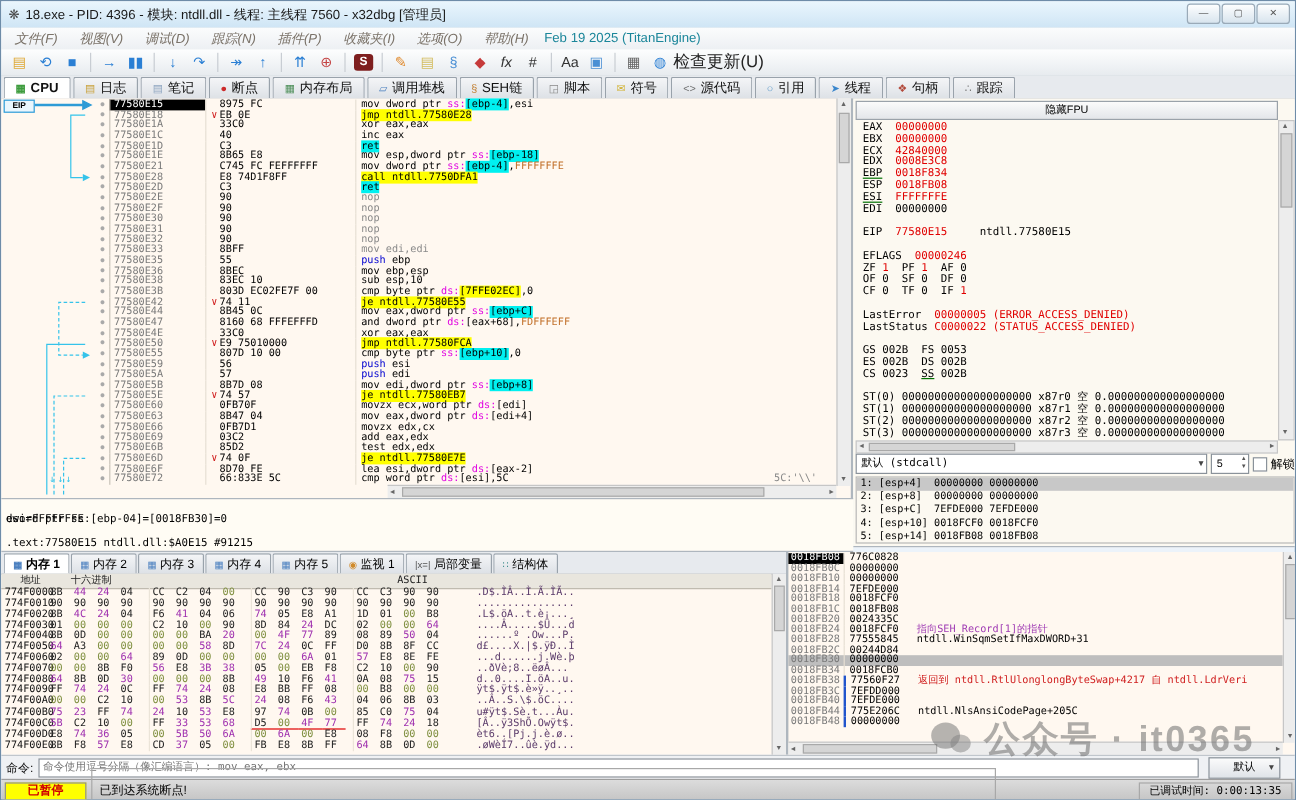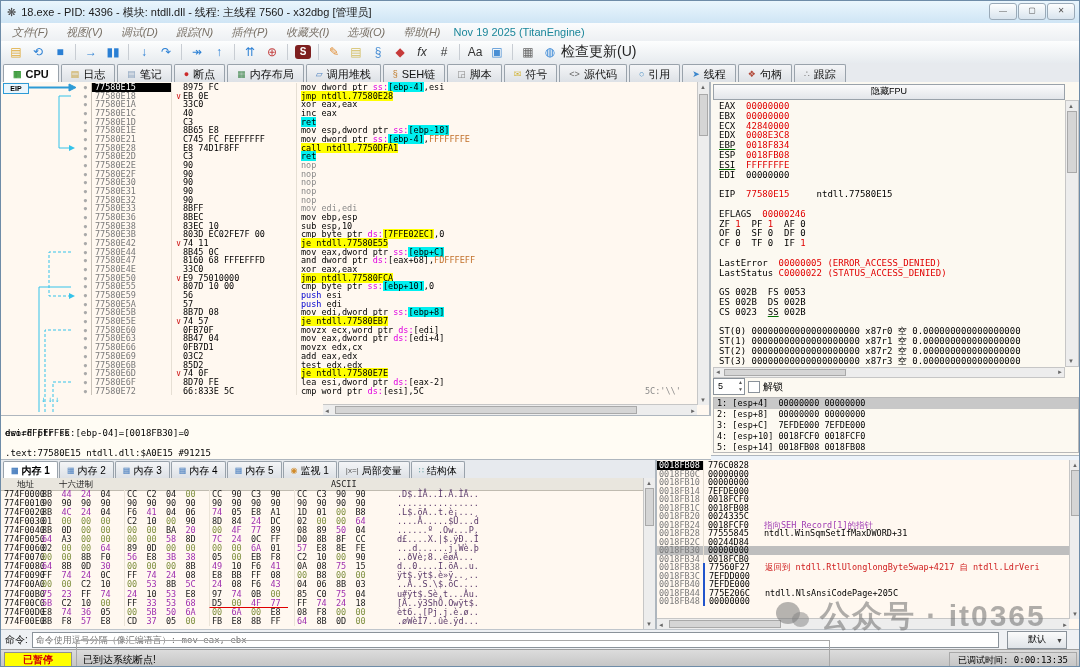--- a/index.html
+++ b/index.html
@@ -163,21 +163,21 @@
     <div id="win-buttons">
         <div class="winbtn">—</div>
         <div class="winbtn">▢</div>
         <div class="winbtn">✕</div>
       </div>
   </div>
 
   <div id="menubar">
     <span style="width:2px"></span>
     <span id="menu-items"><span class="menu-item">文件(F)</span><span class="menu-item">视图(V)</span><span class="menu-item">调试(D)</span><span class="menu-item">跟踪(N)</span><span class="menu-item">插件(P)</span><span class="menu-item">收藏夹(I)</span><span class="menu-item">选项(O)</span><span class="menu-item">帮助(H)</span></span>
-    <span id="menu-date">Nov 19 2025 (TitanEngine)</span>
+    <span id="menu-date">Feb 19 2025 (TitanEngine)</span>
   </div>
 
   <div id="toolbar">
       <span style="width:4px"></span>
       <div class="tbi" style="color: rgb(223, 169, 55);">▤</div>
       <div class="tbi" style="color: rgb(42, 127, 212);">⟲</div>
       <div class="tbi" style="color: rgb(42, 127, 212);">■</div>
       <div class="tbsep"></div>
       <div class="tbi" style="color: rgb(42, 127, 212);">→</div>
       <div class="tbi" style="color: rgb(42, 127, 212);">▮▮</div>
@@ -296,20 +296,21 @@
         <div class="drow"><span class="gut">●</span><span class="addr">77580E1E</span><span class="bytes"><span class="jmk"> </span><span>8B65 E8</span></span><span class="asm"><span class="sg-p">mov esp,dword ptr </span><span class="sg-seg">ss:</span><span class="sg-mem">[ebp-18]</span></span><span class="cmt"></span></div>
         <div class="drow"><span class="gut">●</span><span class="addr">77580E21</span><span class="bytes"><span class="jmk"> </span><span>C745 FC FEFFFFFF</span></span><span class="asm"><span class="sg-p">mov dword ptr </span><span class="sg-seg">ss:</span><span class="sg-mem">[ebp-4]</span><span class="sg-p">,</span><span class="sg-imm">FFFFFFFE</span></span><span class="cmt"></span></div>
         <div class="drow"><span class="gut">●</span><span class="addr">77580E28</span><span class="bytes"><span class="jmk"> </span><span>E8 74D1F8FF</span></span><span class="asm"><span class="sg-jmp">call ntdll.7750DFA1</span></span><span class="cmt"></span></div>
         <div class="drow"><span class="gut">●</span><span class="addr">77580E2D</span><span class="bytes"><span class="jmk"> </span><span>C3</span></span><span class="asm"><span class="sg-ret">ret</span></span><span class="cmt"></span></div>
         <div class="drow"><span class="gut">●</span><span class="addr">77580E2E</span><span class="bytes"><span class="jmk"> </span><span>90</span></span><span class="asm"><span class="sg-nop">nop</span></span><span class="cmt"></span></div>
         <div class="drow"><span class="gut">●</span><span class="addr">77580E2F</span><span class="bytes"><span class="jmk"> </span><span>90</span></span><span class="asm"><span class="sg-nop">nop</span></span><span class="cmt"></span></div>
         <div class="drow"><span class="gut">●</span><span class="addr">77580E30</span><span class="bytes"><span class="jmk"> </span><span>90</span></span><span class="asm"><span class="sg-nop">nop</span></span><span class="cmt"></span></div>
         <div class="drow"><span class="gut">●</span><span class="addr">77580E31</span><span class="bytes"><span class="jmk"> </span><span>90</span></span><span class="asm"><span class="sg-nop">nop</span></span><span class="cmt"></span></div>
         <div class="drow"><span class="gut">●</span><span class="addr">77580E32</span><span class="bytes"><span class="jmk"> </span><span>90</span></span><span class="asm"><span class="sg-nop">nop</span></span><span class="cmt"></span></div>
         <div class="drow"><span class="gut">●</span><span class="addr">77580E33</span><span class="bytes"><span class="jmk"> </span><span>8BFF</span></span><span class="asm"><span class="sg-nop">mov edi,edi</span></span><span class="cmt"></span></div>
+        <div class="drow"><span class="gut">●</span><span class="addr">77580E35</span><span class="bytes"><span class="jmk"> </span><span>55</span></span><span class="asm"><span class="sg-push">push</span><span class="sg-p"> ebp</span></span><span class="cmt"></span></div>
         <div class="drow"><span class="gut">●</span><span class="addr">77580E36</span><span class="bytes"><span class="jmk"> </span><span>8BEC</span></span><span class="asm"><span class="sg-p">mov ebp,esp</span></span><span class="cmt"></span></div>
         <div class="drow"><span class="gut">●</span><span class="addr">77580E38</span><span class="bytes"><span class="jmk"> </span><span>83EC 10</span></span><span class="asm"><span class="sg-p">sub esp,10</span></span><span class="cmt"></span></div>
         <div class="drow"><span class="gut">●</span><span class="addr">77580E3B</span><span class="bytes"><span class="jmk"> </span><span>803D EC02FE7F 00</span></span><span class="asm"><span class="sg-p">cmp byte ptr </span><span class="sg-seg">ds:</span><span class="sg-ahl">[7FFE02EC]</span><span class="sg-p">,0</span></span><span class="cmt"></span></div>
         <div class="drow"><span class="gut">●</span><span class="addr">77580E42</span><span class="bytes"><span class="jmk">∨</span><span>74 11</span></span><span class="asm"><span class="sg-jmp">je ntdll.77580E55</span></span><span class="cmt"></span></div>
         <div class="drow"><span class="gut">●</span><span class="addr">77580E44</span><span class="bytes"><span class="jmk"> </span><span>8B45 0C</span></span><span class="asm"><span class="sg-p">mov eax,dword ptr </span><span class="sg-seg">ss:</span><span class="sg-mem">[ebp+C]</span></span><span class="cmt"></span></div>
         <div class="drow"><span class="gut">●</span><span class="addr">77580E47</span><span class="bytes"><span class="jmk"> </span><span>8160 68 FFFEFFFD</span></span><span class="asm"><span class="sg-p">and dword ptr </span><span class="sg-seg">ds:</span><span class="sg-p">[eax+68]</span><span class="sg-p">,</span><span class="sg-imm">FDFFFEFF</span></span><span class="cmt"></span></div>
         <div class="drow"><span class="gut">●</span><span class="addr">77580E4E</span><span class="bytes"><span class="jmk"> </span><span>33C0</span></span><span class="asm"><span class="sg-p">xor eax,eax</span></span><span class="cmt"></span></div>
         <div class="drow"><span class="gut">●</span><span class="addr">77580E50</span><span class="bytes"><span class="jmk">∨</span><span>E9 75010000</span></span><span class="asm"><span class="sg-jmp">jmp ntdll.77580FCA</span></span><span class="cmt"></span></div>
         <div class="drow"><span class="gut">●</span><span class="addr">77580E55</span><span class="bytes"><span class="jmk"> </span><span>807D 10 00</span></span><span class="asm"><span class="sg-p">cmp byte ptr </span><span class="sg-seg">ss:</span><span class="sg-mem">[ebp+10]</span><span class="sg-p">,0</span></span><span class="cmt"></span></div>
         <div class="drow"><span class="gut">●</span><span class="addr">77580E59</span><span class="bytes"><span class="jmk"> </span><span>56</span></span><span class="asm"><span class="sg-push">push</span><span class="sg-p"> esi</span></span><span class="cmt"></span></div>
@@ -345,20 +346,23 @@
       <div class="sarrow" style="top:0;left:2px">▲</div>
         <div class="thumbv" style="top:10px;height:60px"></div>
       <div class="sarrow" style="bottom:0;left:2px">▼</div>
     </div>
     <div id="reg-hscroll">
       <div class="sarrow" style="left:1px;top:-1px">◄</div>
         <div class="thumbh" style="left:10px;width:120px"></div>
       <div class="sarrow" style="right:1px;top:-1px">►</div>
     </div>
     <div id="callconv">
+      <div id="ccbox">
+        <span>默认 (stdcall)</span><span class="dd">▼</span>
+      </div>
       <div id="ccspin">
         <span>5</span><span class="ud">▲<br>▼</span>
       </div>
       <div id="cccheck"></div>
       <span id="cclabel">解锁</span>
     </div>
     <div id="args" class="mono"><div class="argrow sel">1: [esp+4]  00000000 00000000</div><div class="argrow">2: [esp+8]  00000000 00000000</div><div class="argrow">3: [esp+C]  7EFDE000 7EFDE000</div><div class="argrow">4: [esp+10] 0018FCF0 0018FCF0</div><div class="argrow">5: [esp+14] 0018FB08 0018FB08</div></div>
   </div>
 
   <div id="infobox" class="mono">

